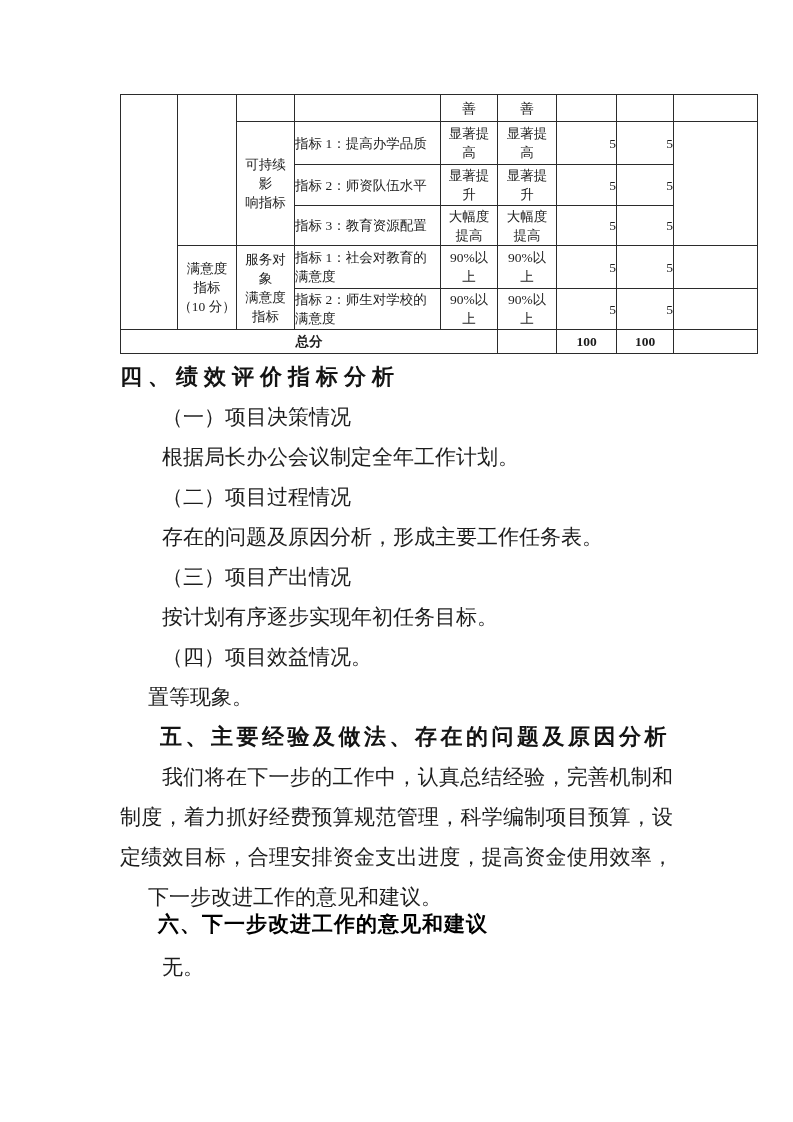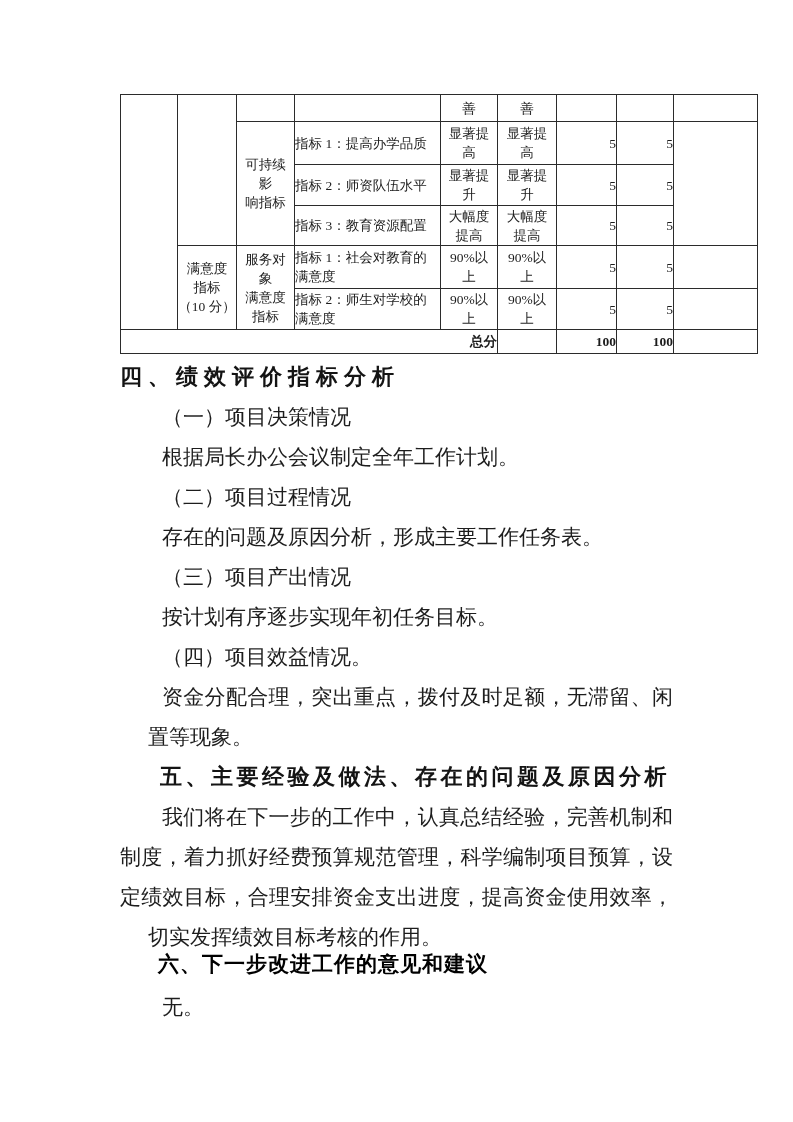--- a/index.html
+++ b/index.html
@@ -16,21 +16,21 @@
   }
   table.tbl td{
     border:1px solid #2b2b2b;vertical-align:middle;
     white-space:pre-line;padding:0;overflow:hidden;
   }
   tr.r0{height:27px;} tr.r1{height:43px;} tr.r2{height:41px;} tr.r3{height:40px;}
   tr.r4{height:43px;} tr.r5{height:41px;padding-left:21px;} tr.r6{height:24px;}
   td.c{text-align:center;}
   td.l{text-align:left;padding-left:6px;padding-right:2px;}
   td.r{text-align:right;padding-right:7px;}
-  td.b{font-weight:bold;text-align:right;}
+  td.b{font-weight:bold;}
   
   .flow{
     position:absolute;left:120px;top:357px;width:553px;
     font-size:21px;line-height:40px;
   }
   .ind{text-indent:42px;}
   .h1{
     font-family:"Liberation Sans","DejaVu Sans",sans-serif;
     font-weight:bold;font-size:22px;letter-spacing:6px;color:#141414;
   }
@@ -149,27 +149,26 @@
   <div class="flow">
     <div class="h1">四、绩效评价指标分析</div>
     <div class="ind">（一）项目决策情况</div>
     <div class="ind">根据局长办公会议制定全年工作计划。</div>
     <div class="ind">（二）项目过程情况</div>
     <div class="ind">存在的问题及原因分析，形成主要工作任务表。</div>
     <div class="ind">（三）项目产出情况</div>
     <div class="ind">按计划有序逐步实现年初任务目标。</div>
     <div class="ind">（四）项目效益情况。</div>
     <div>
-      <div class="pj ind">资金分配合理，突出重点，拨付及时足额，无滞留、闲</div>
       <div class="pl">置等现象。</div>
     </div>
     <div class="h2">五、主要经验及做法、存在的问题及原因分析</div>
     <div>
       <div class="pj ind">我们将在下一步的工作中，认真总结经验，完善机制和
 制度，着力抓好经费预算规范管理，科学编制项目预算，设
 定绩效目标，合理安排资金支出进度，提高资金使用效率，</div>
-      <div class="pl">切实发挥绩效目标考核的作用。</div>
+      <div class="pl">下一步改进工作的意见和建议。</div>
     </div>
     <div class="h3">六、下一步改进工作的意见和建议</div>
     <div class="ind last">无。</div>
   </div>
 
 </div>
 
 </body></html>

